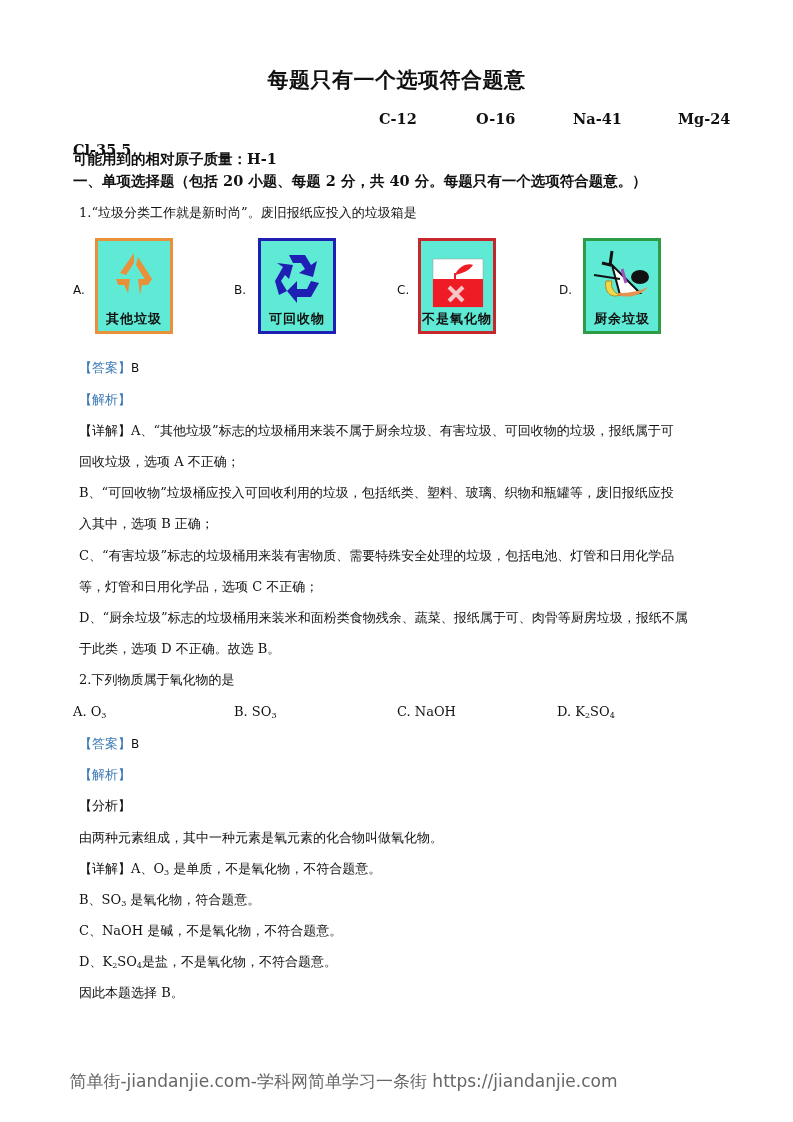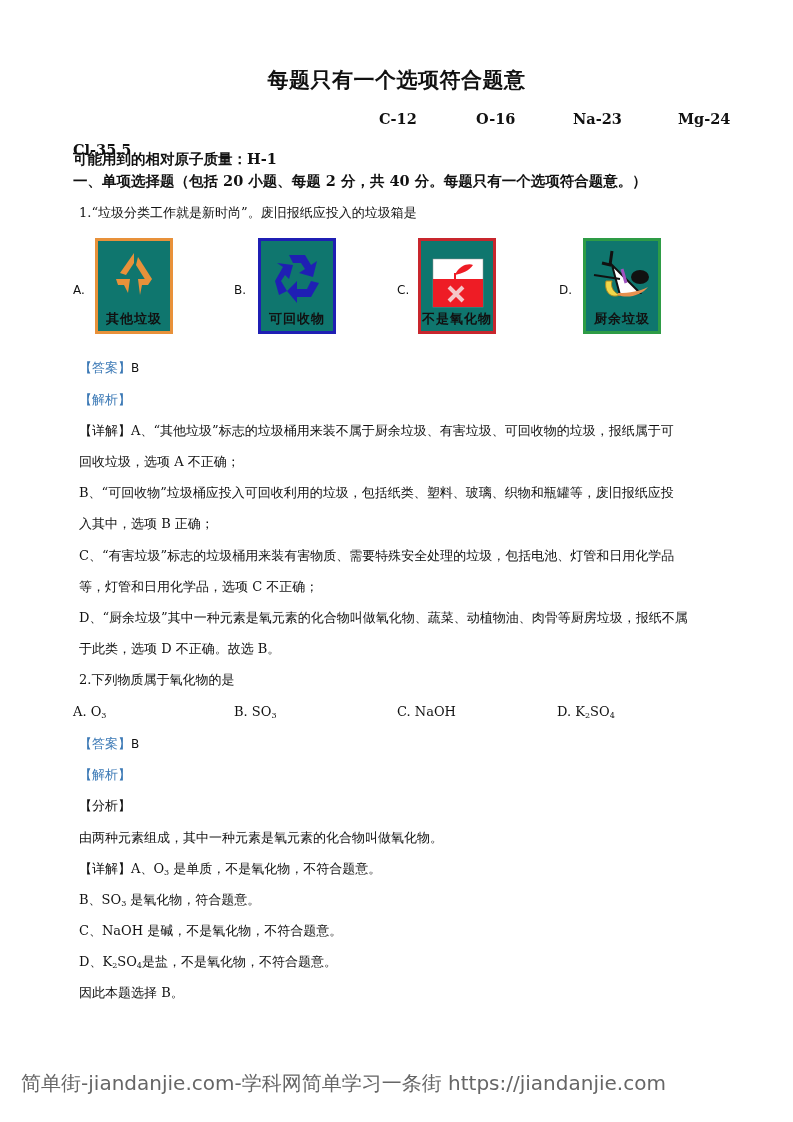--- a/index.html
+++ b/index.html
@@ -10,40 +10,40 @@
              font-size: 21px; font-weight: bold; letter-spacing: 0.5px; }
     .bold15 { font-size: 14.5px; font-weight: bold; }
     .mass-label { left: 73px; top: 110px; margin-top: 40px; }
     .mass-item { top: 110px; margin-left: 24px; }
     .section { left: 73px; top: 172px; }
     .line { left: 79px; font-size: 13px; }
     .sans { font-family: "DejaVu Sans", "Liberation Sans", sans-serif; }
     .blue { color: #3a78b5; }
     .opt-letter { font-size: 12px; font-family: "DejaVu Sans", "Liberation Sans", sans-serif; top: 283px; }
     .bin { position: absolute; top: 238px; width: 78px; height: 96px; box-sizing: border-box;
-           border: 3px solid; background: #0f766e; }
+           border: 3px solid; background: #5eead4; }
     .bin .lbl { position: absolute; left: 0; right: 0; bottom: 3px; text-align: center;
                 font-family: "DejaVu Sans", "Liberation Sans", sans-serif; font-weight: bold;
                 font-size: 13px; color: #111; letter-spacing: 1px; }
     .bin svg { position: absolute; left: 8px; top: 8px; }
     sub { font-size: 8px; vertical-align: -2px; }
     .footer { left: 0; width: 687px; top: 1070px; text-align: center;
-              font-family: "DejaVu Sans", "Liberation Sans", sans-serif; font-size: 20px; color: #666; }
+              font-family: "DejaVu Sans", "Liberation Sans", sans-serif; font-size: 17px; color: #666; }
   </style>
 </head>
 <body>
 
 <div class="abs title">每题只有一个选项符合题意</div>
 
 <div class="abs bold15 mass-label">
   <span>可能用到的相对原子质量：</span><span>H-1</span>
 </div>
 <div class="abs bold15 mass-item" style="left:355px">C-12</div>
 <div class="abs bold15 mass-item" style="left:452px">O-16</div>
-<div class="abs bold15 mass-item" style="left:549px">Na-23</div>
+<div class="abs bold15 mass-item" style="left:549px">Na-41</div>
 <div class="abs bold15 mass-item" style="left:654px">Mg-24</div>
 <div class="abs bold15" style="left:73px; top:141px">Cl-35.5</div>
 
 <div class="abs bold15 section">一、单项选择题（包括 20 小题、每题 2 分，共 40 分。每题只有一个选项符合题意。）</div>
 
 <div class="abs line" style="top:204px">1.“垃圾分类工作就是新时尚”。废旧报纸应投入的垃圾箱是</div>
 
 <div class="abs opt-letter" style="left:73px">A.</div>
 <div class="bin" style="left:95px; border-color:#e8913a">
   <svg width="56" height="56" viewBox="0 0 56 56">
@@ -95,21 +95,21 @@
   <span class="blue">【答案】</span><span class="sans" style="font-size:12px">B</span>
 </div>
 <div class="abs line blue" style="top:391px">【解析】</div>
 
 <div class="abs line" style="top:422px">【详解】A、“其他垃圾”标志的垃圾桶用来装不属于厨余垃圾、有害垃圾、可回收物的垃圾，报纸属于可</div>
 <div class="abs line" style="top:453px">回收垃圾，选项 A 不正确；</div>
 <div class="abs line" style="top:484px">B、“可回收物”垃圾桶应投入可回收利用的垃圾，包括纸类、塑料、玻璃、织物和瓶罐等，废旧报纸应投</div>
 <div class="abs line" style="top:515px">入其中，选项 B 正确；</div>
 <div class="abs line" style="top:547px">C、“有害垃圾”标志的垃圾桶用来装有害物质、需要特殊安全处理的垃圾，包括电池、灯管和日用化学品</div>
 <div class="abs line" style="top:578px">等，灯管和日用化学品，选项 C 不正确；</div>
-<div class="abs line" style="top:609px">D、“厨余垃圾”其中一种元素是氧元素的化合物叫做氧化物、蔬菜、动植物油、肉骨等厨房垃圾，报纸不属</div>
+<div class="abs line" style="top:609px">D、“厨余垃圾”标志的垃圾桶用来装米和面粉类食物残余、蔬菜、报纸属于可、肉骨等厨房垃圾，报纸不属</div>
 <div class="abs line" style="top:640px">于此类，选项 D 不正确。故选 B。</div>
 
 <div class="abs line" style="top:671px">2.下列物质属于氧化物的是</div>
 
 <div class="abs line" style="top:704px; left:73px">
   <span>A.</span>&nbsp;<span>O</span><sub>3</sub>
 </div>
 <div class="abs line" style="top:704px; left:234px">
   <span>B.</span>&nbsp;<span>SO</span><sub>3</sub>
 </div>

